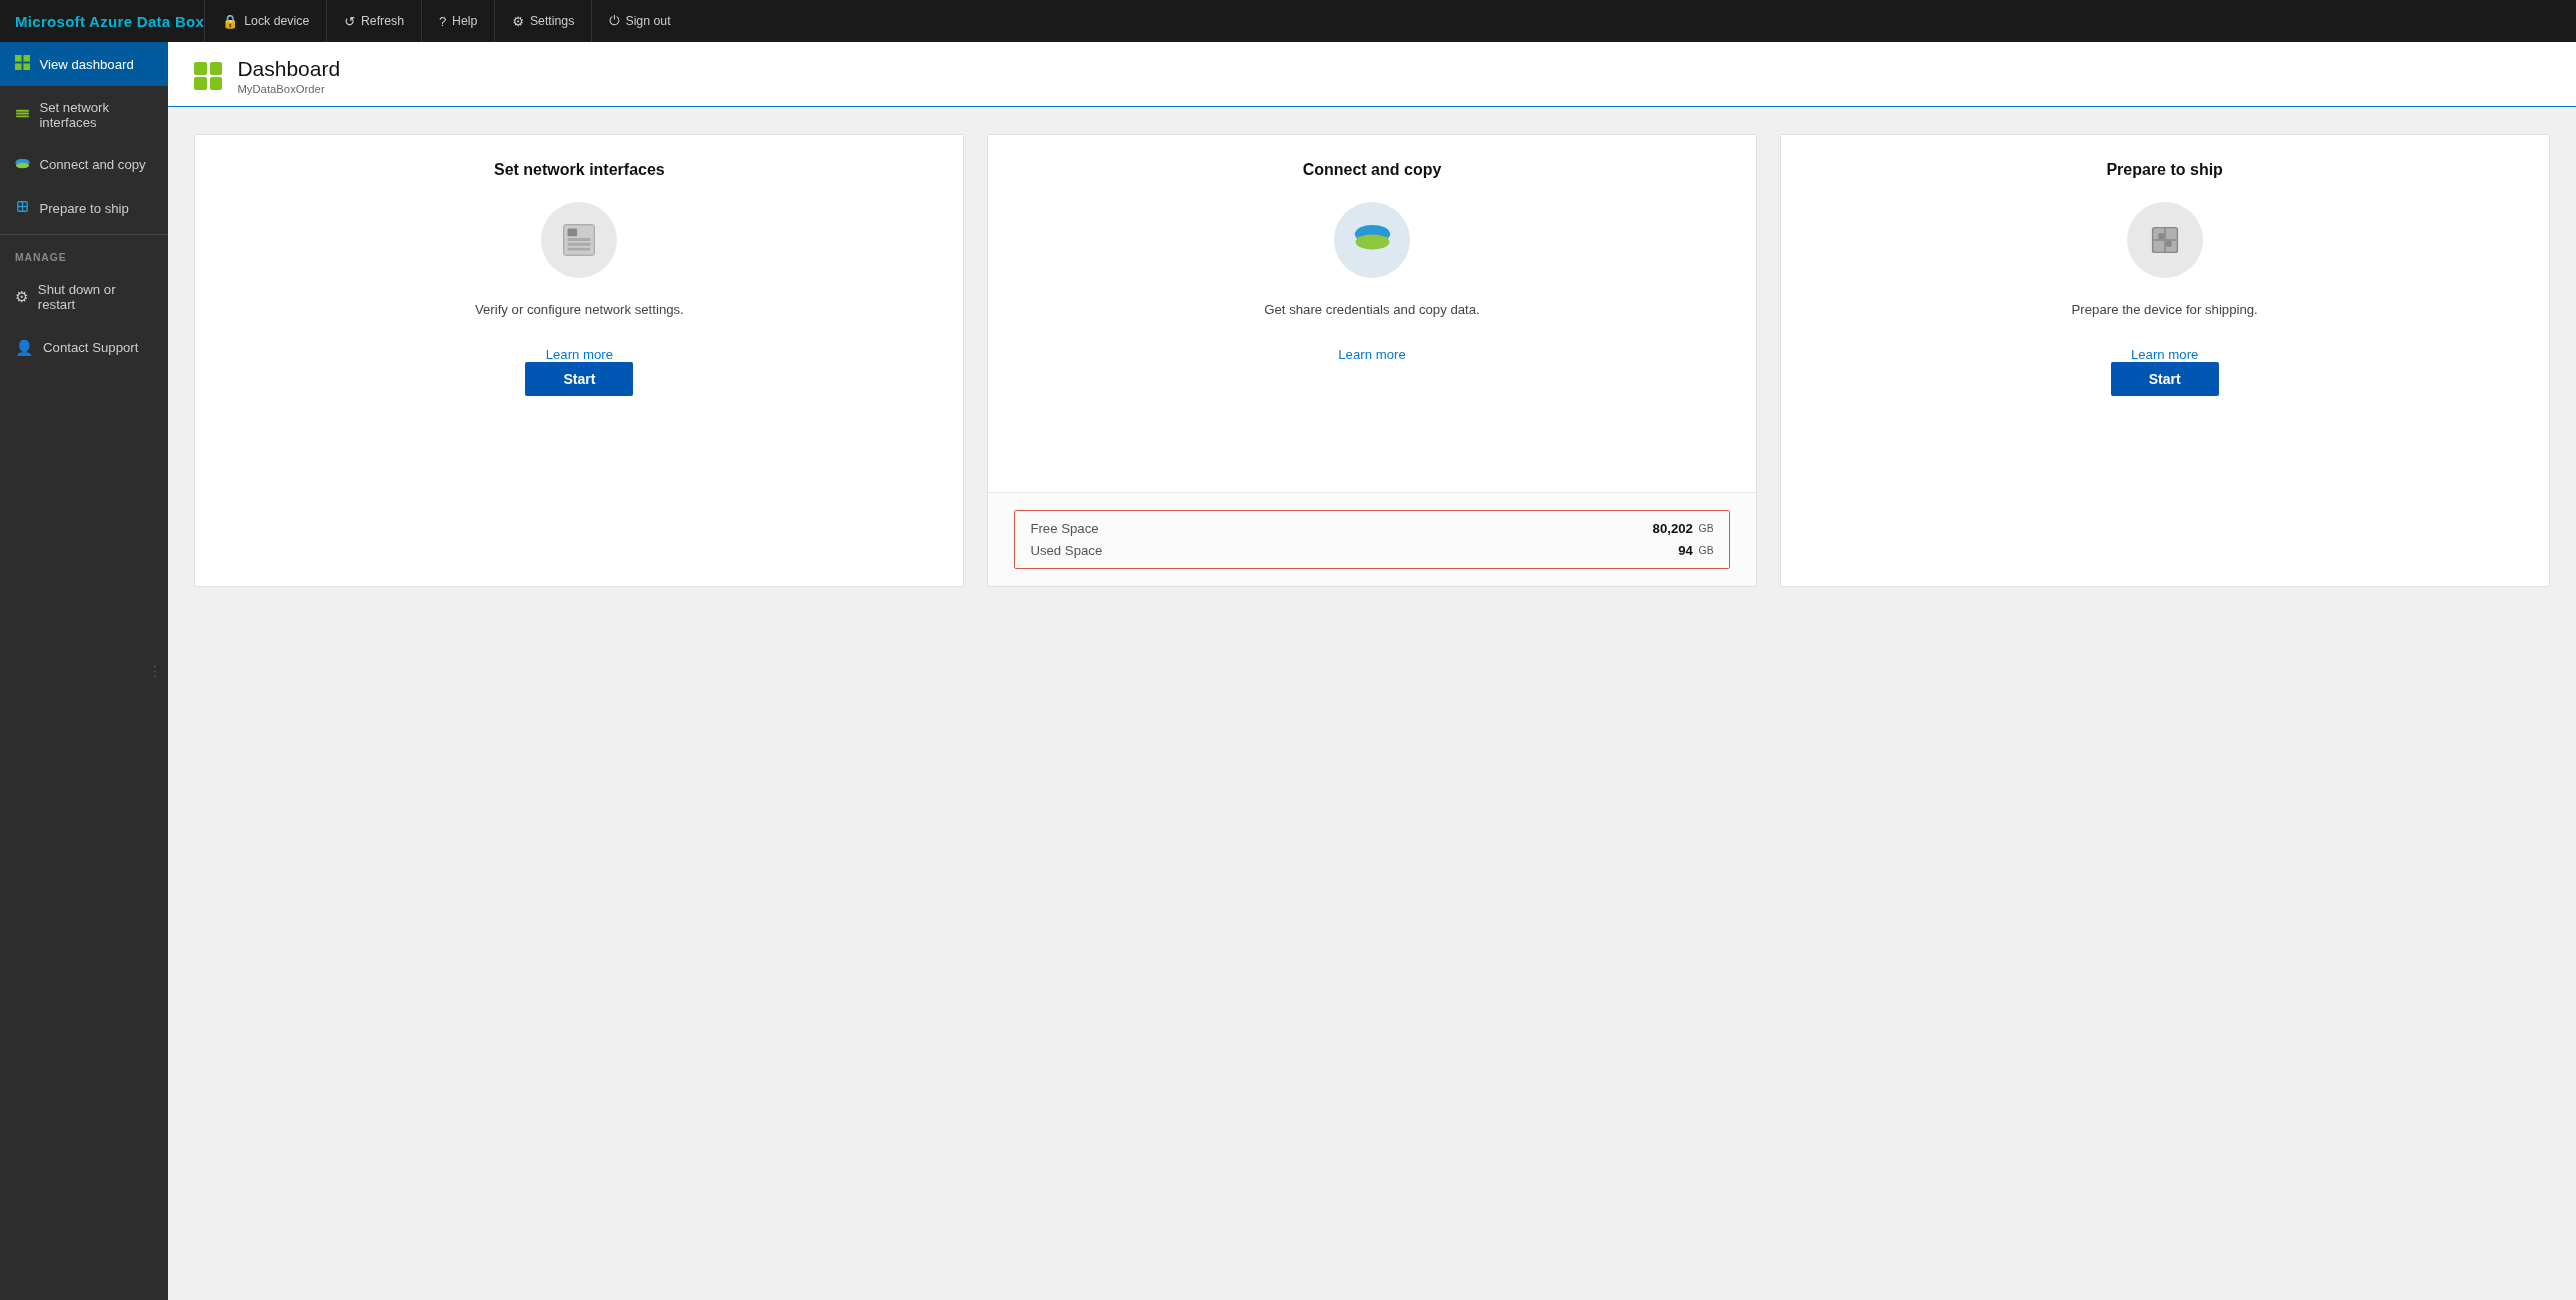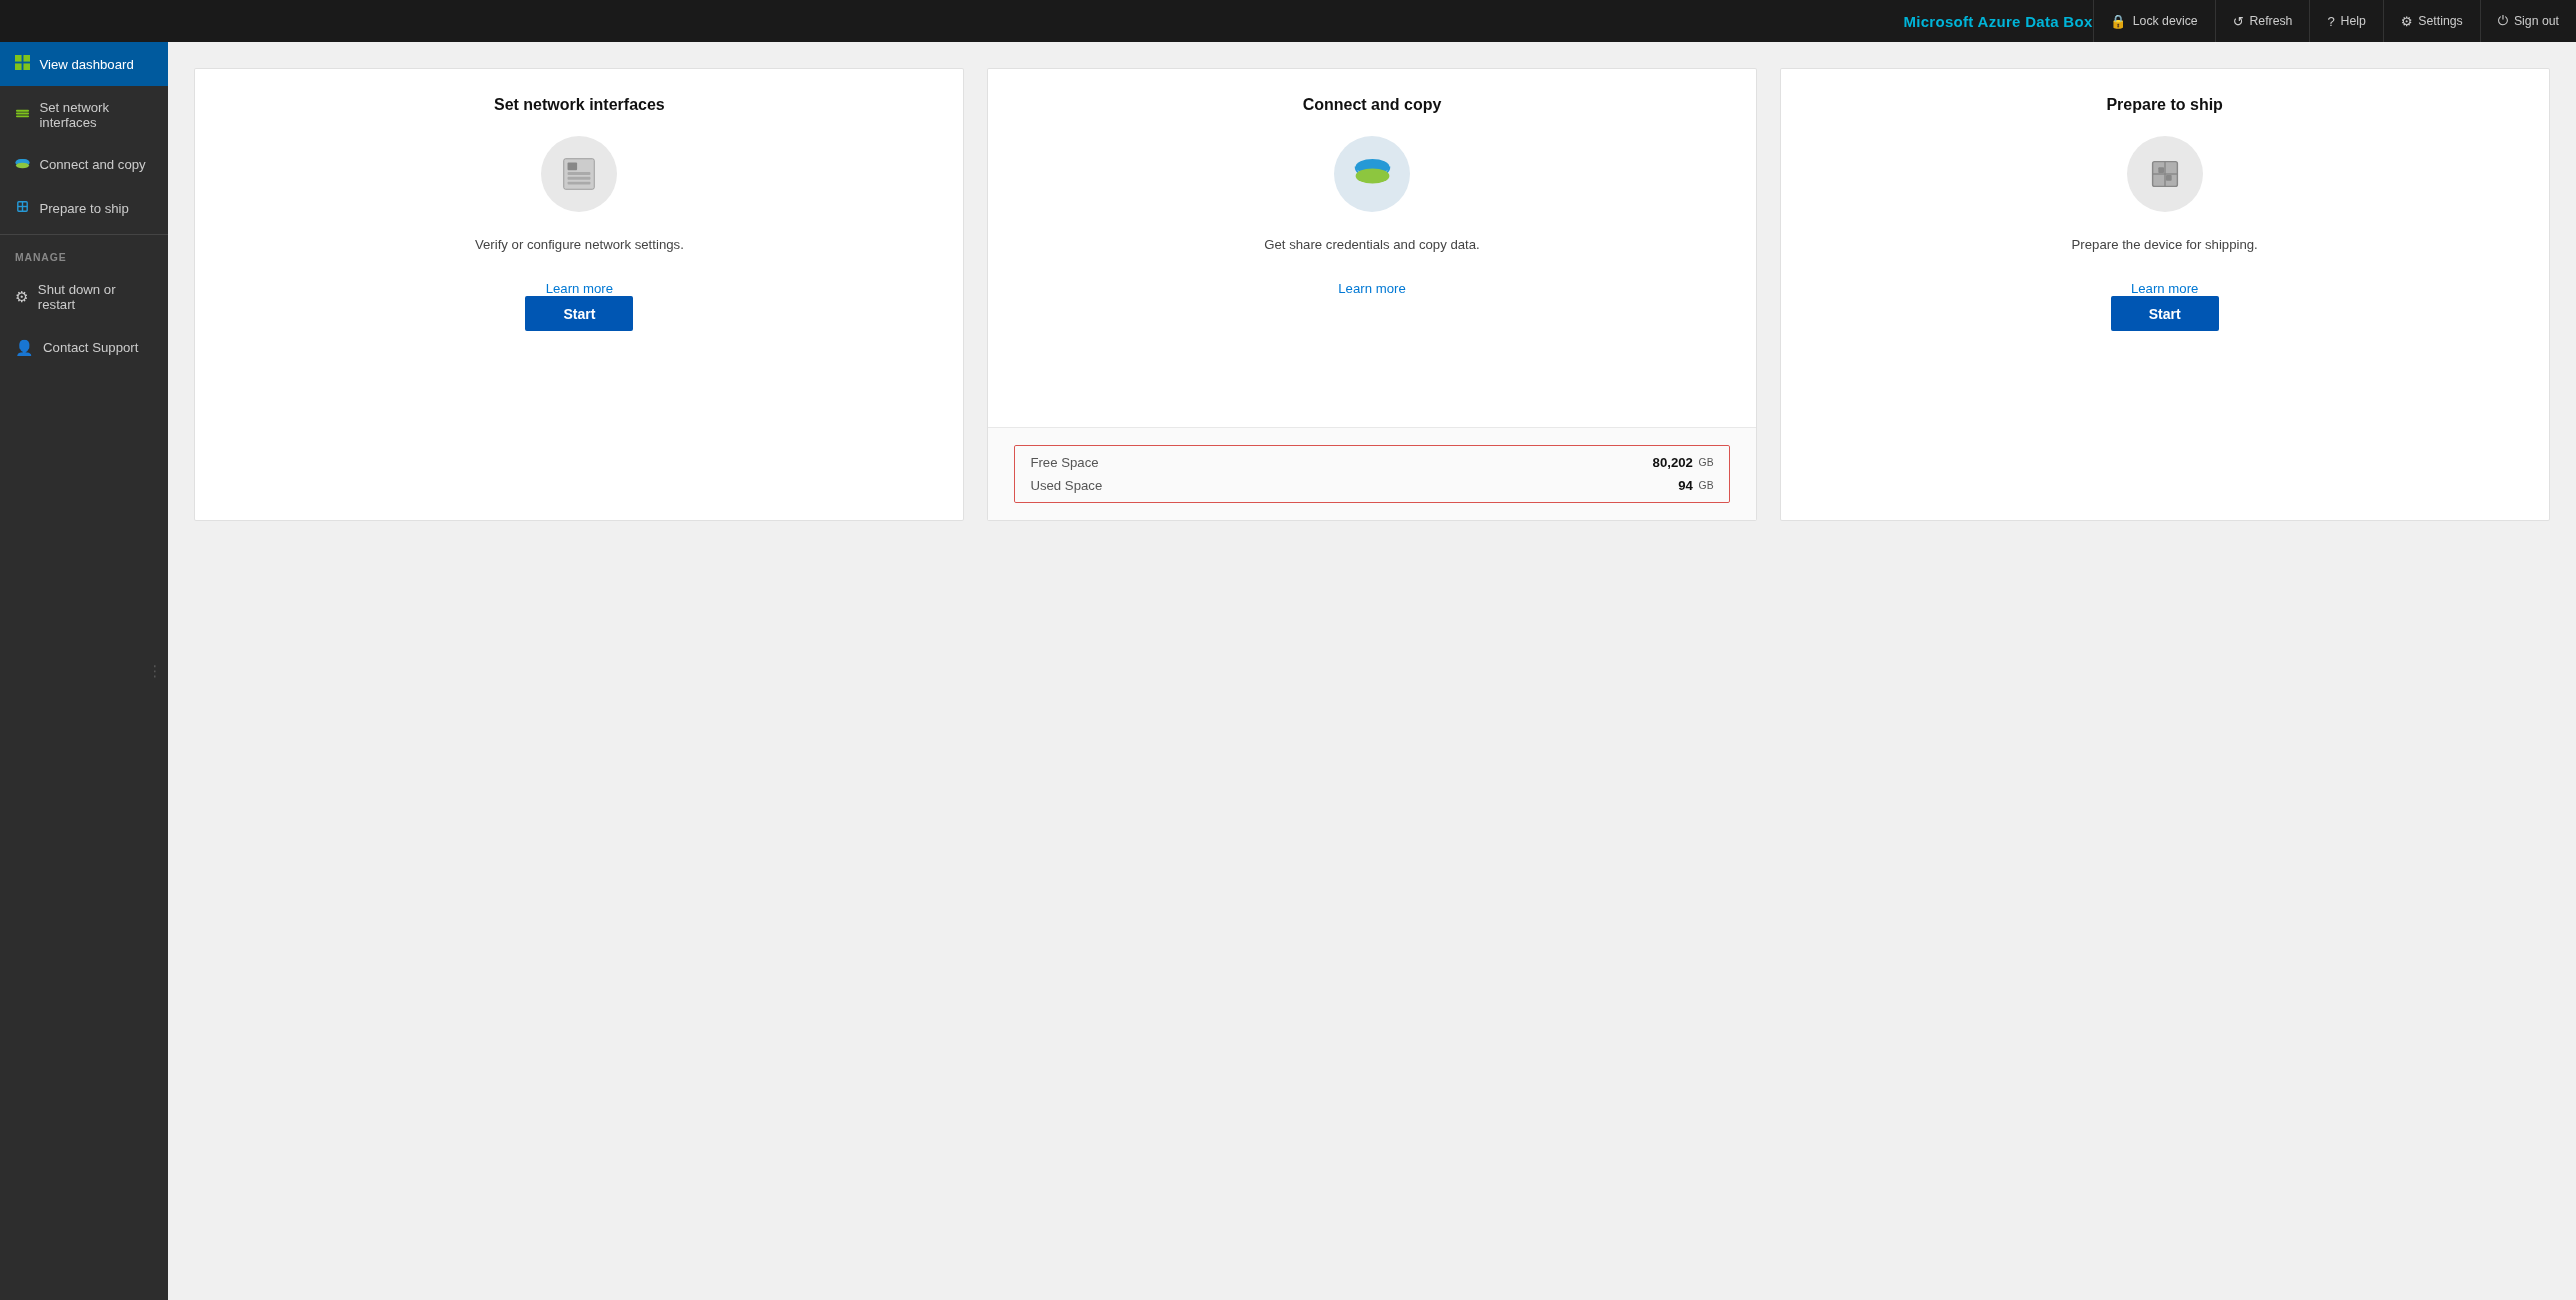--- a/index.html
+++ b/index.html
@@ -3,21 +3,21 @@
   <meta charset="utf-8">
   <style>
     * { box-sizing: border-box; margin: 0; padding: 0; }
     body { font-family: 'Segoe UI', Arial, sans-serif; background: #f4f4f4; display: flex; flex-direction: column; height: 100vh; overflow: hidden; }
 
     
     .topbar {
       background: #1a1a1a;
       display: flex;
       align-items: center;
-      justify-content: flex-end;
+      justify-content: flex-start;
       height: 42px;
       padding: 0 0 0 15px;
       flex-shrink: 0;
     }
     .topbar-brand {
       color: #00b4d8;
       font-size: 15px;
       font-weight: 600;
       letter-spacing: 0.3px;
     }
@@ -303,20 +303,34 @@
     <div class="sidebar-item">
       <span class="si-icon">👤</span>
       <span>Contact Support</span>
     </div>
 
     <div class="sidebar-resize-handle">⋮</div>
   </nav>
 
   <main class="content">
 
+    <div class="page-header">
+      <div class="page-header-inner">
+        <div class="page-header-icon">
+          <span></span>
+            <span></span>
+            <span></span>
+            <span></span>
+        </div>
+        <div>
+          <div class="page-header-title">Dashboard</div>
+          <div class="page-header-subtitle">MyDataBoxOrder</div>
+        </div>
+      </div>
+    </div>
 
     <div class="cards-area">
 
       <div class="card">
         <div class="card-top">
           <div class="card-title">Set network interfaces</div>
           <div class="card-icon-circle">
             <svg width="42" height="42" viewBox="0 0 44 44">
               <rect x="6" y="6" width="32" height="32" rx="2" fill="#ccc" stroke="#999" stroke-width="1"></rect>
               <rect x="10" y="10" width="10" height="8" rx="1" fill="#888"></rect>

